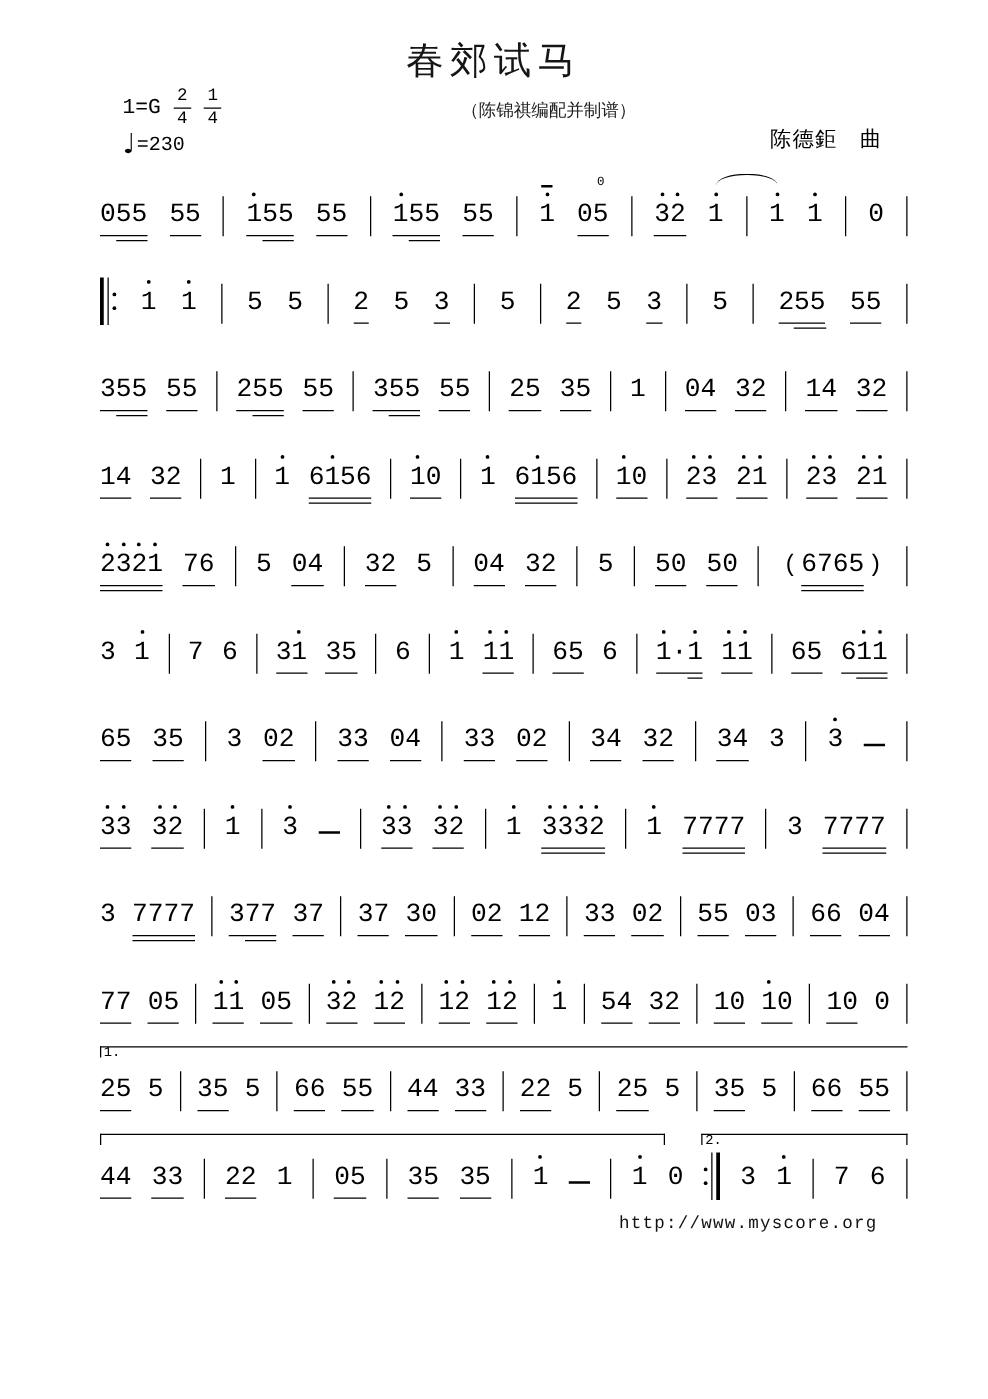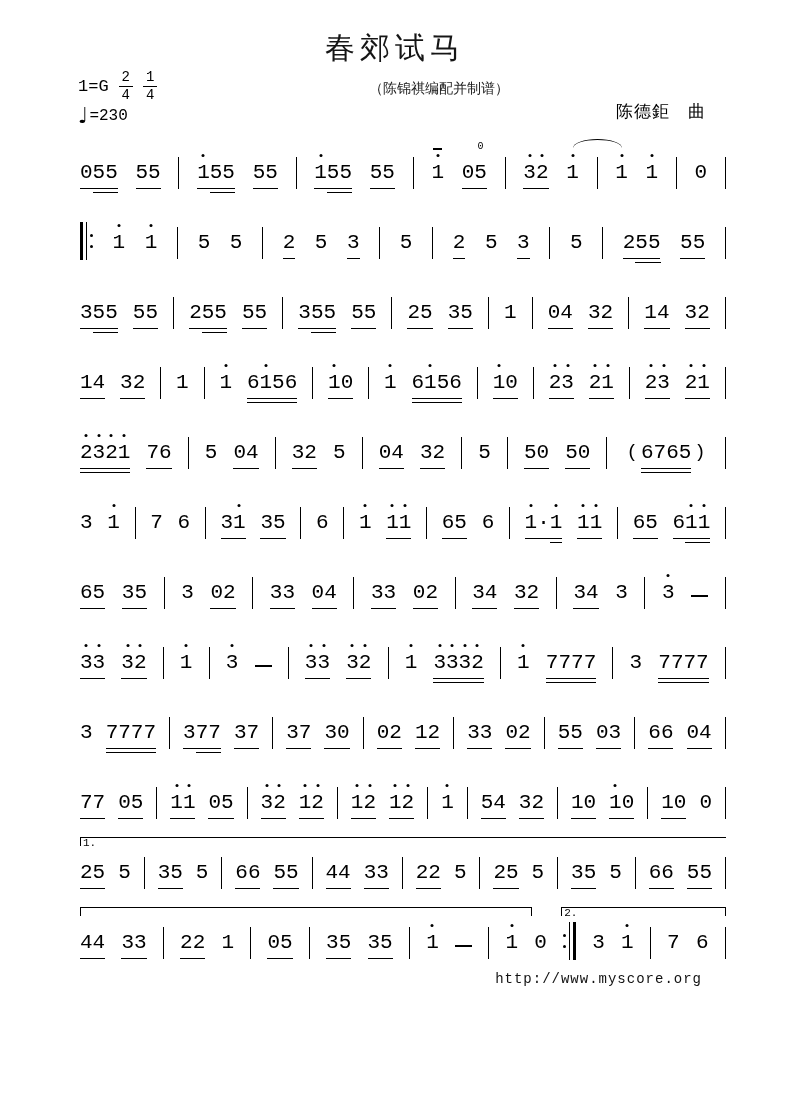--- a/index.html
+++ b/index.html
@@ -9,21 +9,21 @@
   }
   .title{
     position:absolute;top:28px;left:0;width:100%;text-align:center;
     font-family:"Liberation Serif","DejaVu Serif",serif;
     font-size:30px;letter-spacing:5px;color:#151515;
   }
   .subtitle{
     position:absolute;top:80px;left:0;width:100%;text-align:center;
     font-family:"Liberation Serif","DejaVu Serif",serif;font-size:14px;color:#222;padding-left:44px;
   }
-  .meta{position:absolute;left:78px;top:70px;font-size:16px;}
+  .meta{position:absolute;left:98px;top:70px;font-size:16px;}
   .keyrow{display:flex;align-items:center;gap:10px;}
   .keysig{font-size:17px;letter-spacing:0;}
   .frac{display:inline-flex;flex-direction:column;align-items:center;font-size:14px;line-height:1.05;}
   .frac .num{border-bottom:1px solid #000;padding:0 3px 1px;}
   .frac .den{padding-top:1px;}
   .temporow{margin-top:4px;display:flex;align-items:center;font-size:16px;}
   .notechar{font-family:"DejaVu Sans",sans-serif;font-size:22px;line-height:20px;margin-right:1px;}
   .composer{
     position:absolute;right:84px;top:100px;
     font-family:"Liberation Serif","DejaVu Serif",serif;font-size:17px;letter-spacing:1px;

